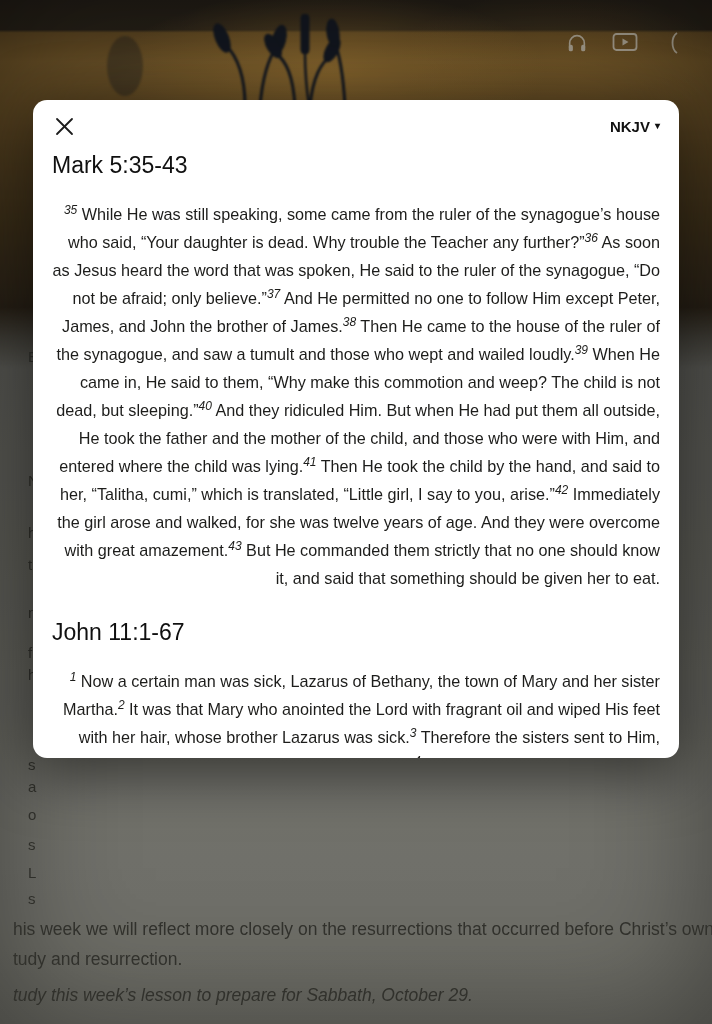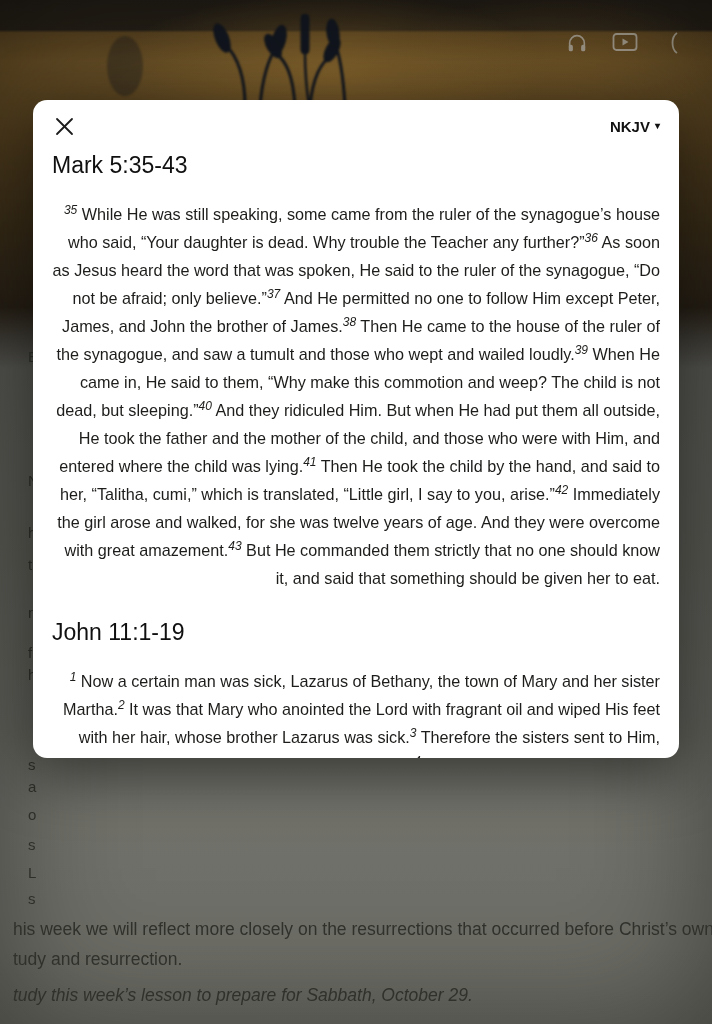--- a/index.html
+++ b/index.html
@@ -130,19 +130,19 @@
         <span class="caret">▾</span>
       </button>
     </div>
 
     <div class="modal-body">
       <section>
         <h1 class="passage-heading">Mark 5:35-43</h1>
         <p class="passage-text"><sup class="vnum">35</sup> While He was still speaking, some came from the ruler of the synagogue’s house who said, “Your daughter is dead. Why trouble the Teacher any further?”<sup class="vnum">36</sup> As soon as Jesus heard the word that was spoken, He said to the ruler of the synagogue, “Do not be afraid; only believe.”<sup class="vnum">37</sup> And He permitted no one to follow Him except Peter, James, and John the brother of James.<sup class="vnum">38</sup> Then He came to the house of the ruler of the synagogue, and saw a tumult and those who wept and wailed loudly.<sup class="vnum">39</sup> When He came in, He said to them, “Why make this commotion and weep? The child is not dead, but sleeping.”<sup class="vnum">40</sup> And they ridiculed Him. But when He had put them all outside, He took the father and the mother of the child, and those who were with Him, and entered where the child was lying.<sup class="vnum">41</sup> Then He took the child by the hand, and said to her, “Talitha, cumi,” which is translated, “Little girl, I say to you, arise.”<sup class="vnum">42</sup> Immediately the girl arose and walked, for she was twelve years of age. And they were overcome with great amazement.<sup class="vnum">43</sup> But He commanded them strictly that no one should know it, and said that something should be given her to eat.</p>
       </section>
       <section>
-        <h1 class="passage-heading second">John 11:1-19</h1>
+        <h1 class="passage-heading second">John 11:1-67</h1>
         <p class="passage-text"><sup class="vnum">1</sup> Now a certain man was sick, Lazarus of Bethany, the town of Mary and her sister Martha.<sup class="vnum">2</sup> It was that Mary who anointed the Lord with fragrant oil and wiped His feet with her hair, whose brother Lazarus was sick.<sup class="vnum">3</sup> Therefore the sisters sent to Him, saying, “Lord, behold, he whom You love is sick.”<sup class="vnum">4</sup> When Jesus heard that, He said, “This sickness is not unto death, but for the glory of God, that the Son of God may be glorified through it.”<sup class="vnum">5</sup> Now Jesus loved Martha and her sister and Lazarus.<sup class="vnum">6</sup> So, when He heard that he was sick, He stayed two more days in the place where He was.<sup class="vnum">7</sup> Then after this He said to the disciples, “Let us go to Judea again.”<sup class="vnum">8</sup> The disciples said to Him, “Rabbi, lately the Jews sought to stone You, and are You going there again?” Jesus answered, “Are there not twelve hours in the day? If anyone</p>
       </section>
     </div>
   </div>
 
 </div>
 
 </body></html>

